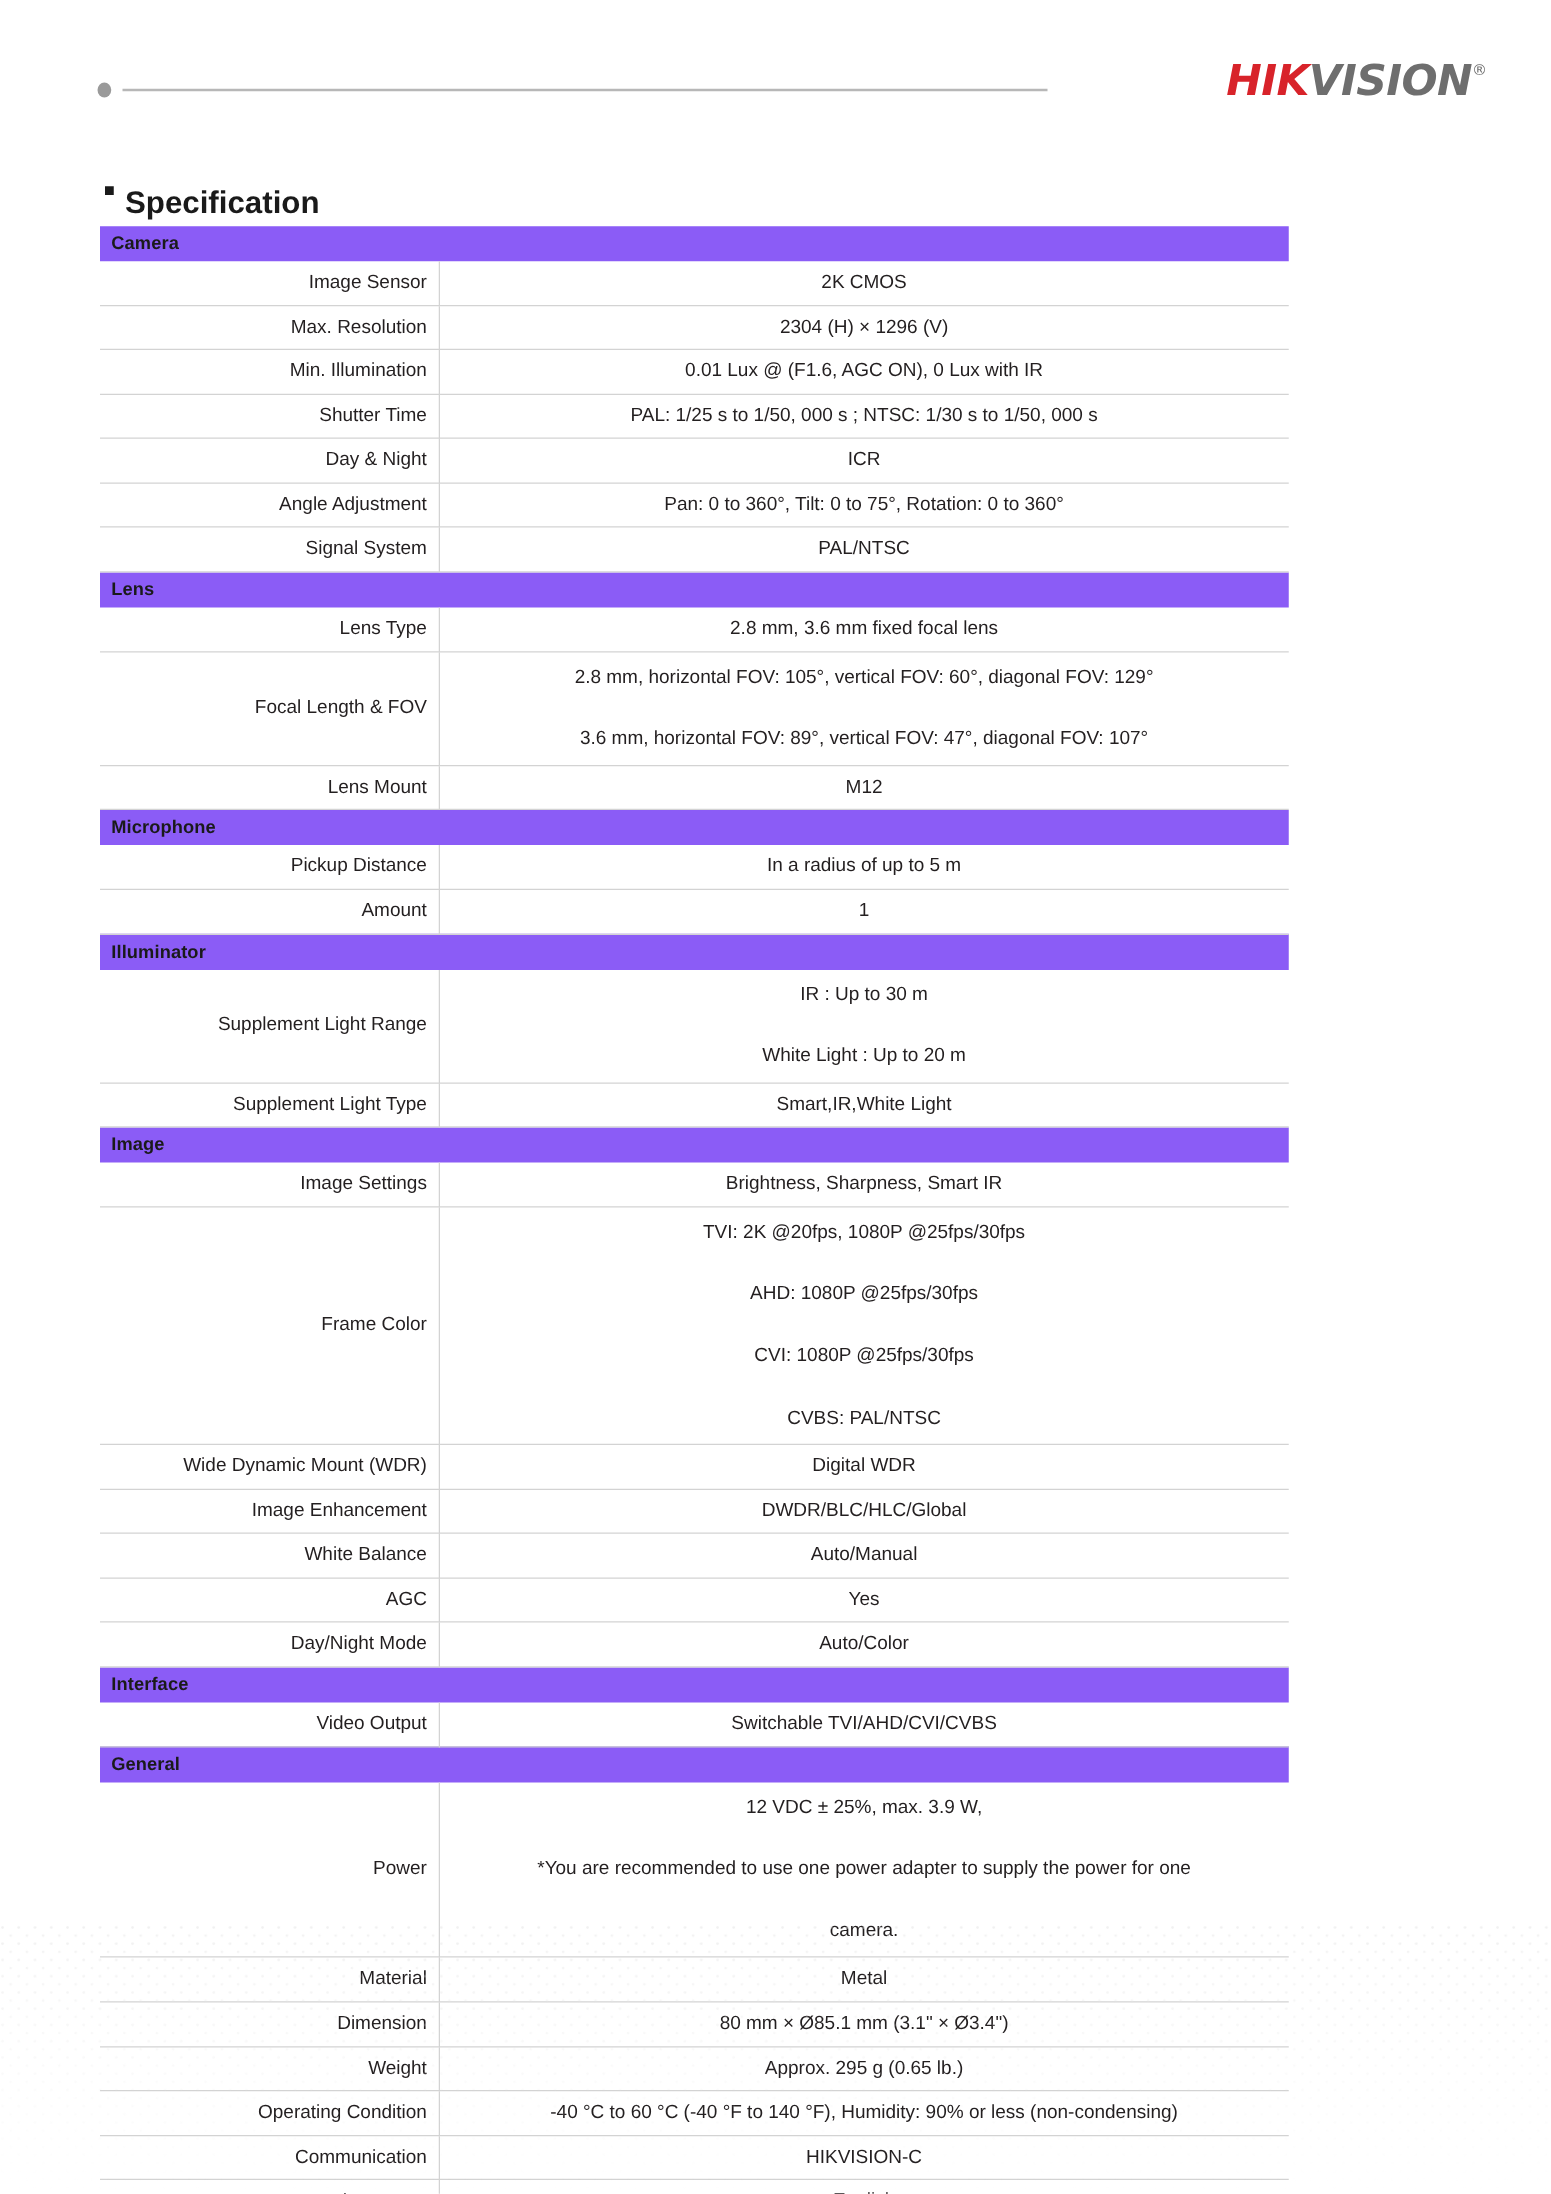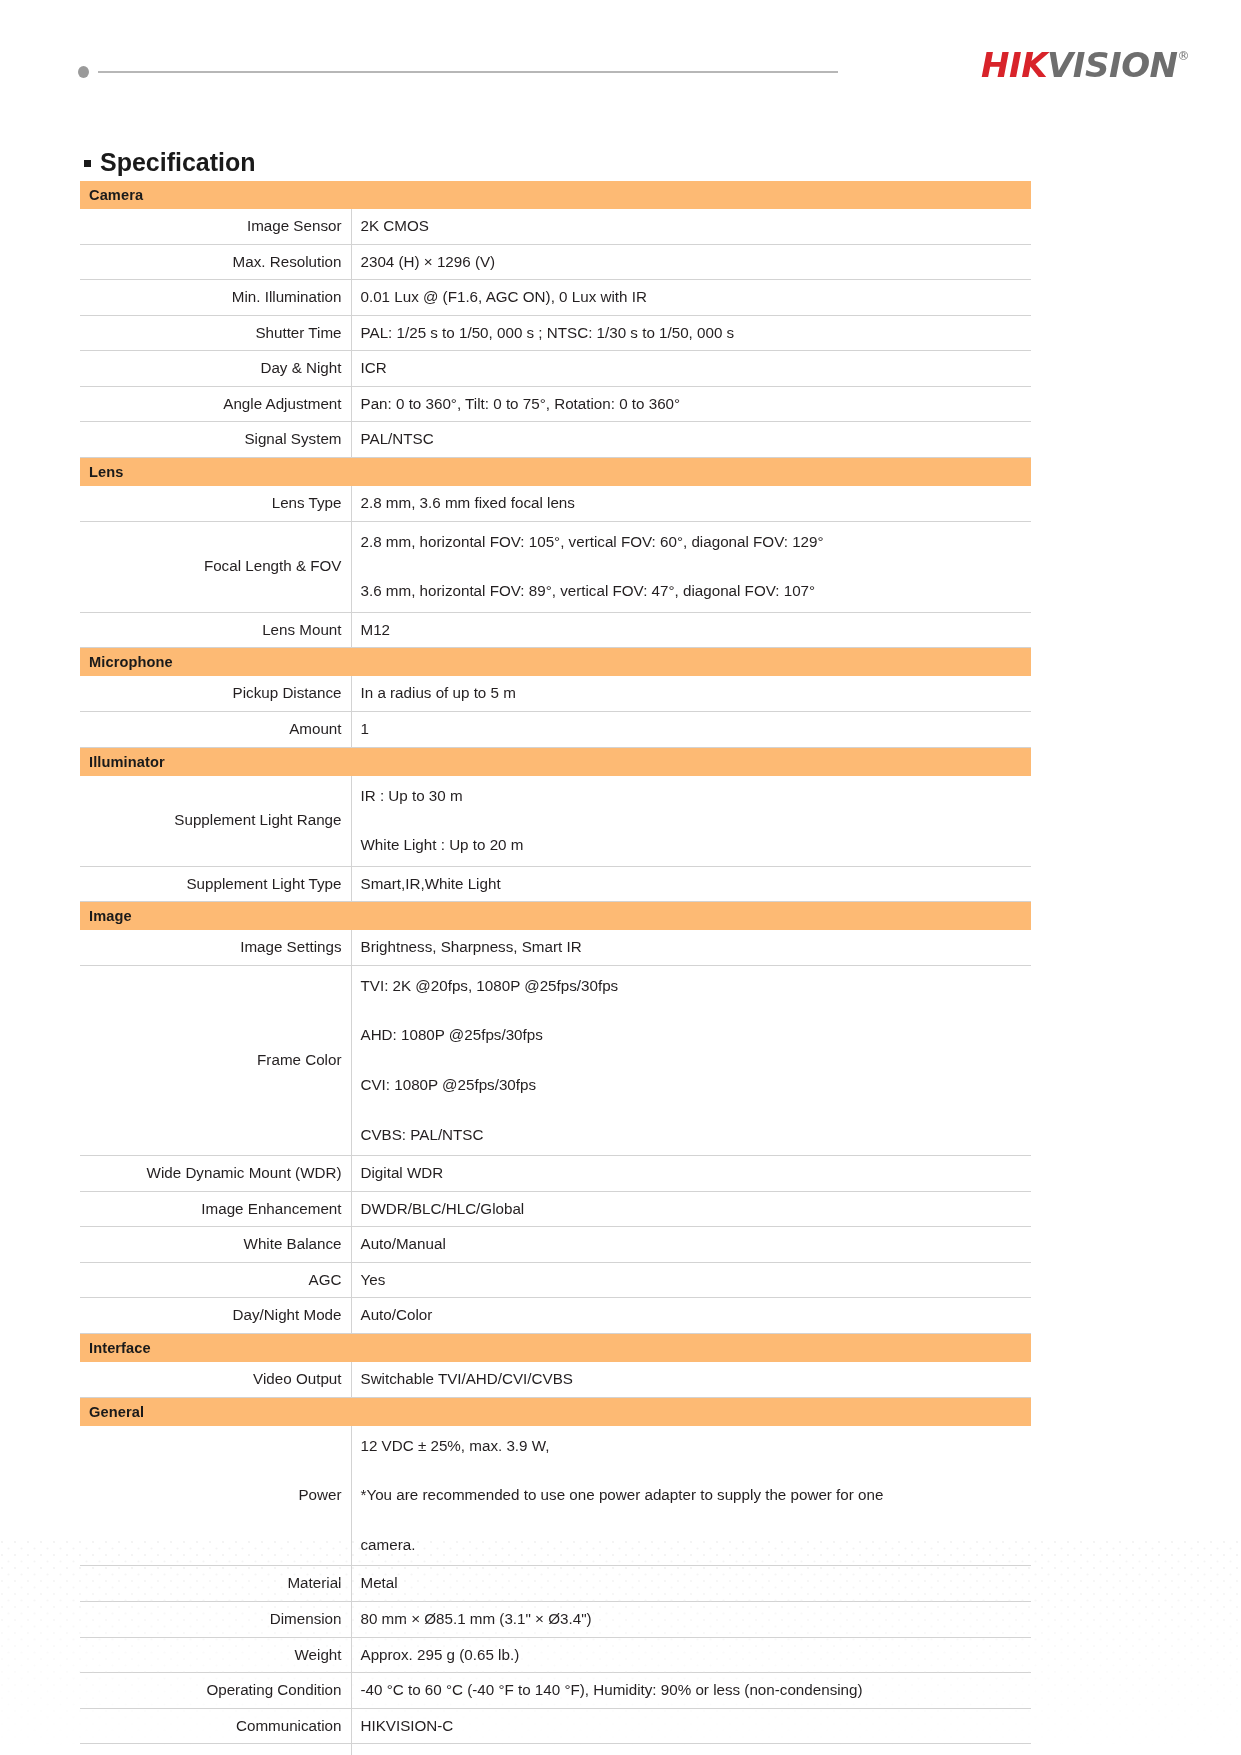--- a/index.html
+++ b/index.html
@@ -72,21 +72,20 @@
   
   .section-title {
     position: absolute;
     left: 84px;
     top: 148px;
     font-size: 25px;
     font-weight: 700;
     color: #1a1a1a;
     letter-spacing: 0px;
     display: flex;
-    align-items: center;
     gap: 9px;
   }
   .title-bullet {
     width: 7px;
     height: 7px;
     background: #1a1a1a;
     display: inline-block;
     position: relative;
     top: 1px;
   }
@@ -98,21 +97,21 @@
     top: 181px;
     width: 951px;
     border-collapse: collapse;
     table-layout: fixed;
     font-size: 15.2px;
   }
   .spec-table col.c-label { width: 271px; }
   .spec-table col.c-value { width: 680px; }
 
   .spec-table tr.group-row td {
-    background: #fdba74;
+    background: #8b5cf6;
     font-weight: 700;
     font-size: 14.6px;
     color: #1a1a1a;
     padding: 6px 0 6px 9px;
     border: none;
     height: 16px;
     letter-spacing: 0.1px;
   }
   .spec-table tr.data-row td {
     border-bottom: 1px solid #d3d3d3;
@@ -120,20 +119,21 @@
     vertical-align: middle;
     color: #231f20;
     line-height: 1.42;
   }
   .spec-table tr.data-row td.label {
     border-right: 1px solid #d3d3d3;
     text-align: right;
   }
   .spec-table tr.data-row td.value .vline {
     display: block;
+    text-align: center;
   }
   .spec-table tr.data-row td.value .vline + .vline {
     margin-top: 28px;
   }
   .spec-table tr.data-row.tall td {
     padding-top: 9px;
     padding-bottom: 10px;
   }
 
   

